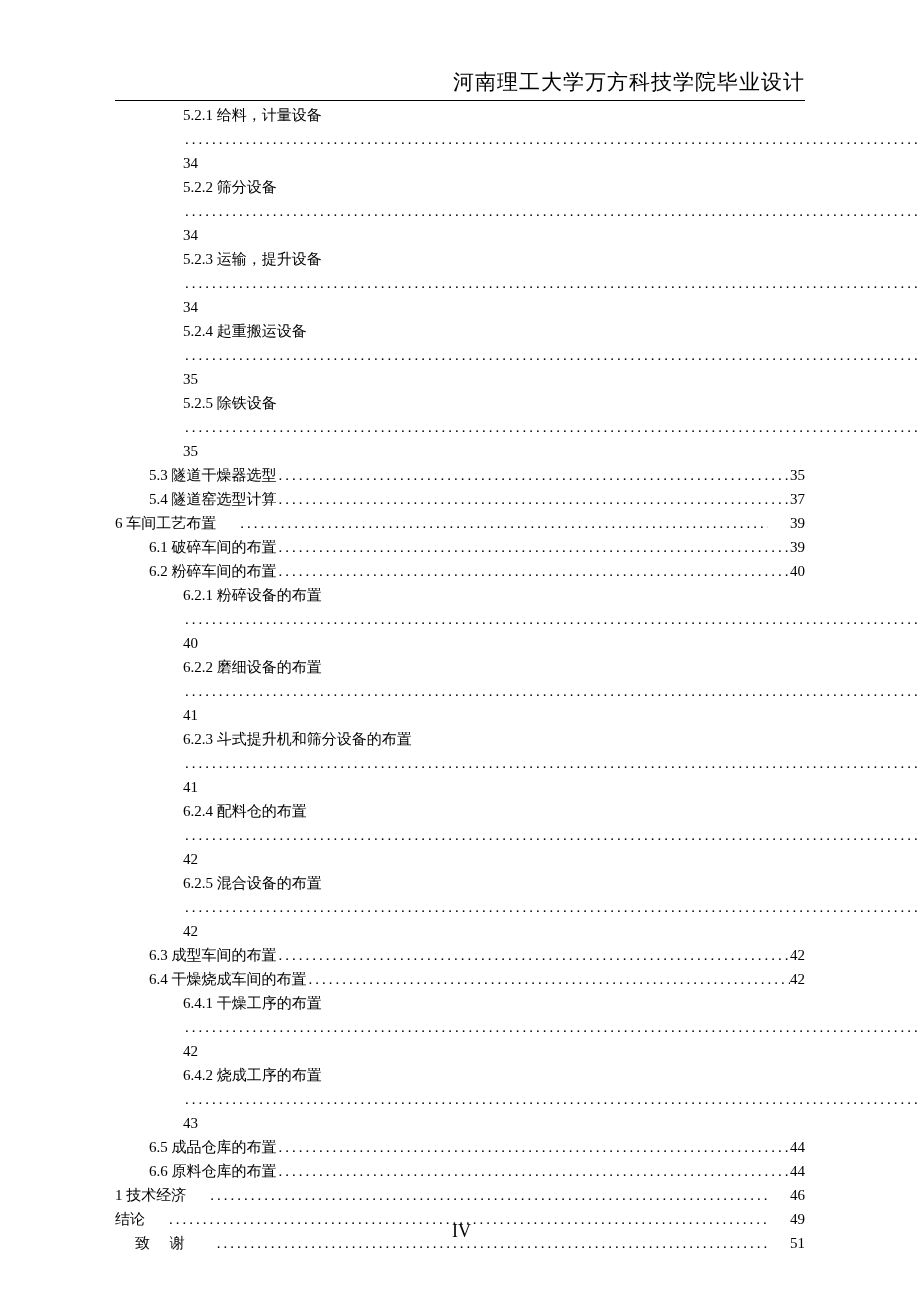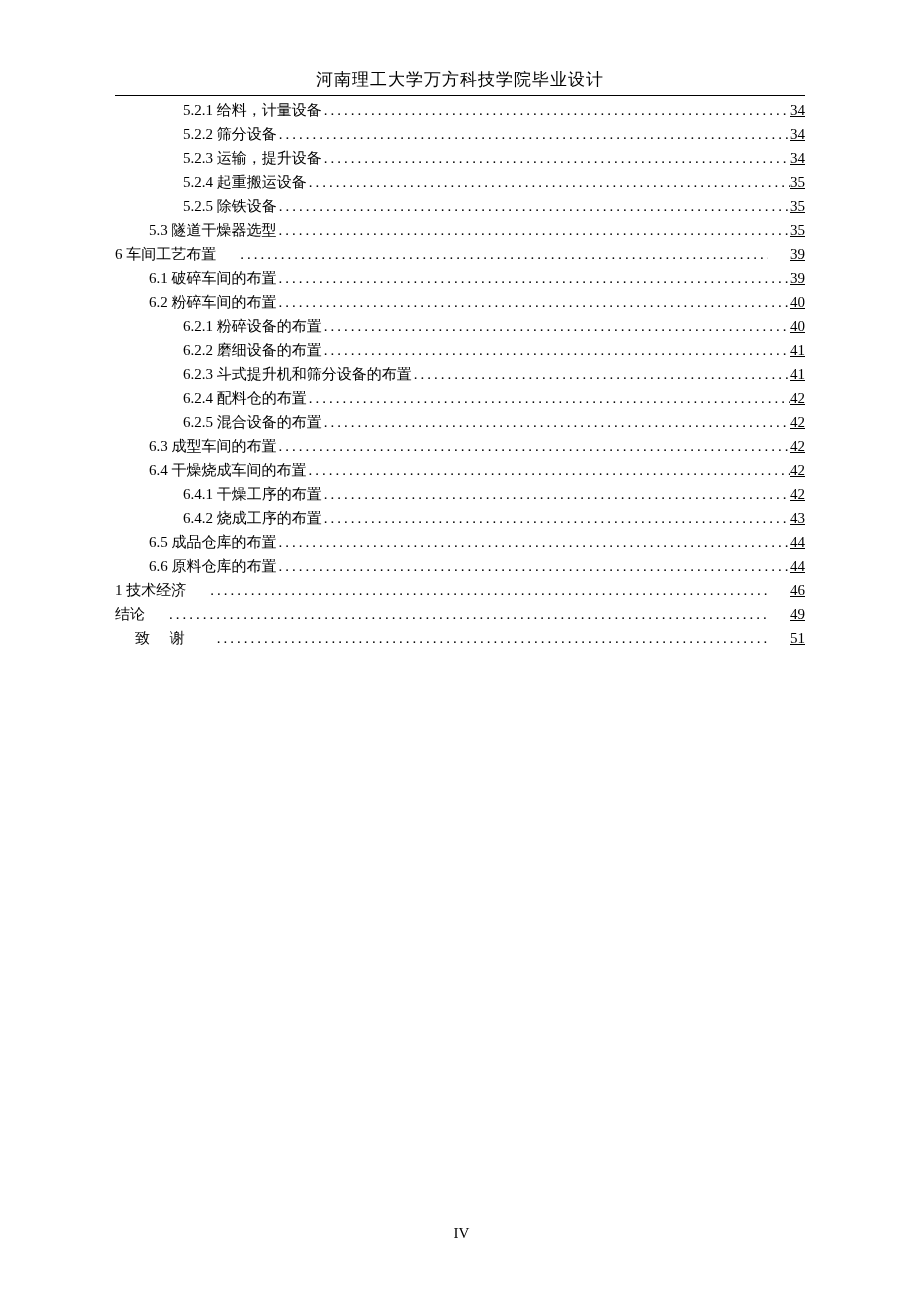--- a/index.html
+++ b/index.html
@@ -13,66 +13,65 @@
       height: 1302px;
       font-family: "SimSun", "宋体", serif;
       font-size: 15px;
       color: #000;
       position: relative;
     }
     .page {
       padding: 68px 115px 0 115px;
     }
     .header-title {
-      text-align: center;
-      font-size: 17px;
+      text-align: right;
+      font-size: 21px;
       letter-spacing: 1px;
       padding-bottom: 4px;
     }
     .header-rule {
       border-bottom: 1.5px solid #000;
       margin-bottom: 2px;
     }
     .toc {
       width: 100%;
     }
     .toc-row {
       display: flex;
       align-items: baseline;
       line-height: 24px;
       white-space: nowrap;
     }
     .indent-0 { padding-left: 0; gap: 22px; }
     .indent-1 { padding-left: 34px; }
-    .indent-2 { padding-left: 68px; }
+    .indent-2 { padding-left: 68px; flex-direction: column; }
     .toc-label {
       flex: 0 0 auto;
     }
     .toc-dots {
       flex: 1 1 auto;
       overflow: hidden;
       letter-spacing: 3px;
       color: #000;
       padding: 0 2px;
     }
     .toc-dots::after {
       content: ".....................................................................................................................";
     }
     .toc-page {
       flex: 0 0 auto;
-      text-decoration: underline;
     }
     .page-number {
       position: absolute;
       bottom: 60px;
       left: 3px;
       right: 0;
       text-align: center;
       font-family: "Times New Roman", serif;
-      font-size: 15px;
+      font-size: 18px;
     }
     .sp {
       letter-spacing: 8px;
       margin-left: 20px;
     }
   </style>
 </head>
 <body>
 
 <div class="page">
@@ -103,20 +102,25 @@
       <div class="toc-row indent-2">
         <span class="toc-label">5.2.5 除铁设备</span>
         <span class="toc-dots"></span>
         <span class="toc-page">35</span>
       </div>
       <div class="toc-row indent-1">
         <span class="toc-label">5.3 隧道干燥器选型</span>
         <span class="toc-dots"></span>
         <span class="toc-page">35</span>
       </div>
+      <div class="toc-row indent-1">
+        <span class="toc-label">5.4 隧道窑选型计算</span>
+        <span class="toc-dots"></span>
+        <span class="toc-page">37</span>
+      </div>
       <div class="toc-row indent-0">
         <span class="toc-label">6 车间工艺布置</span>
         <span class="toc-dots"></span>
         <span class="toc-page">39</span>
       </div>
       <div class="toc-row indent-1">
         <span class="toc-label">6.1 破碎车间的布置</span>
         <span class="toc-dots"></span>
         <span class="toc-page">39</span>
       </div>

